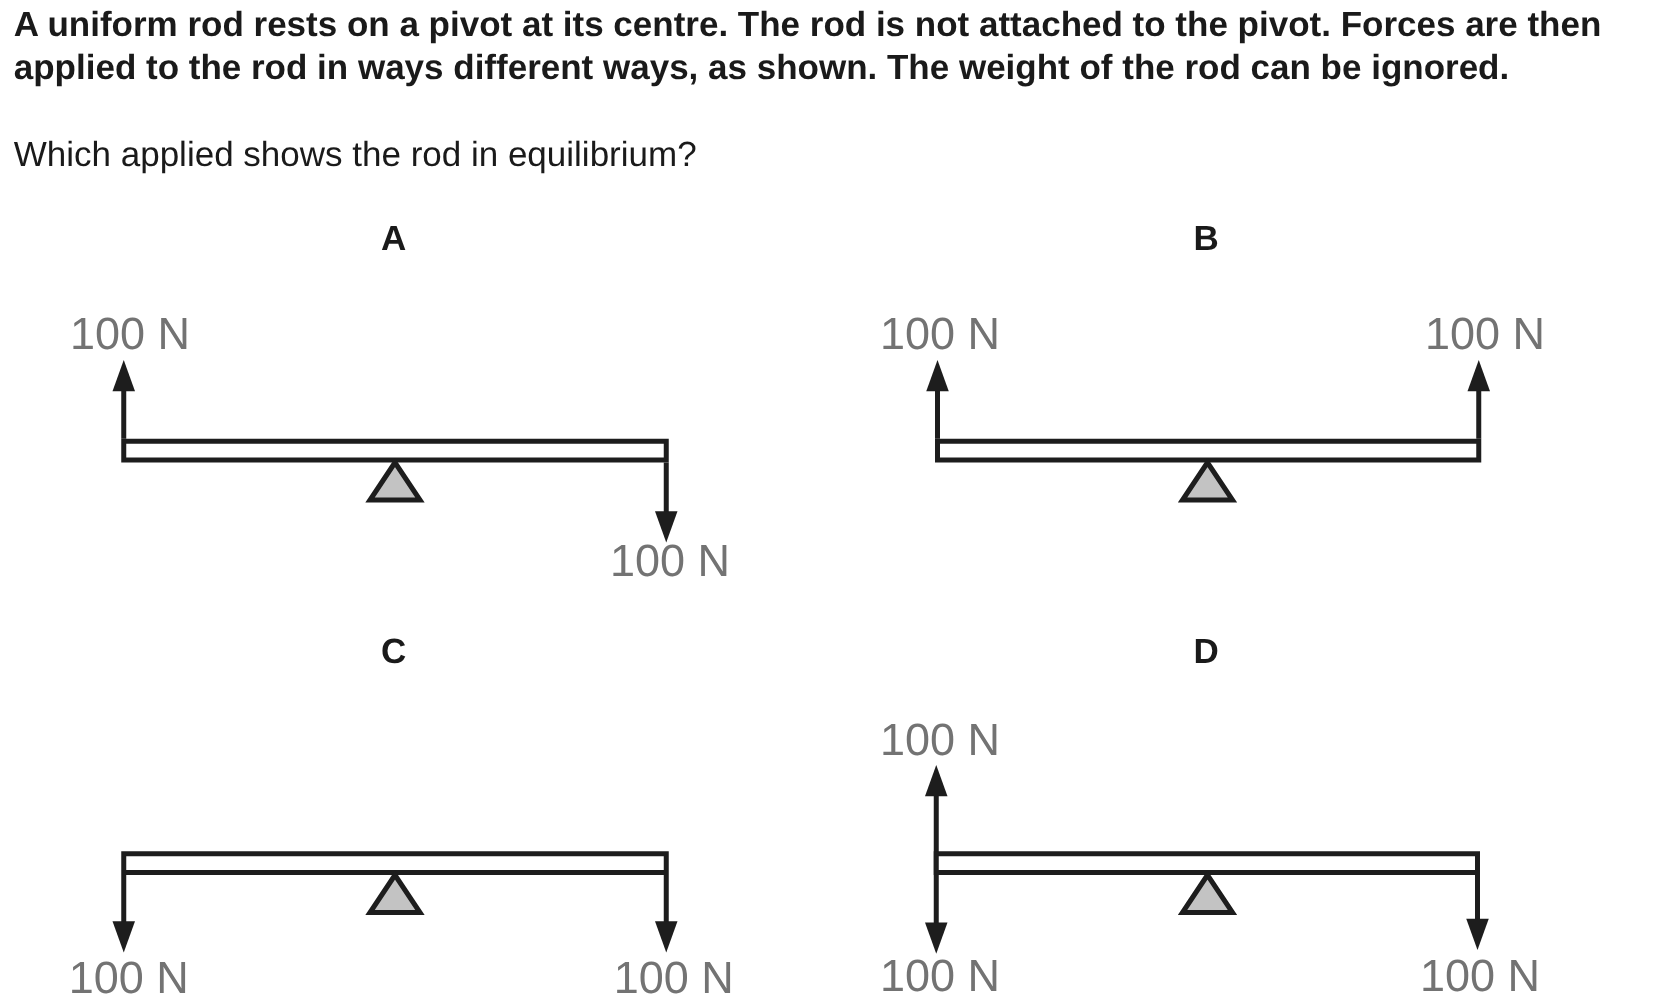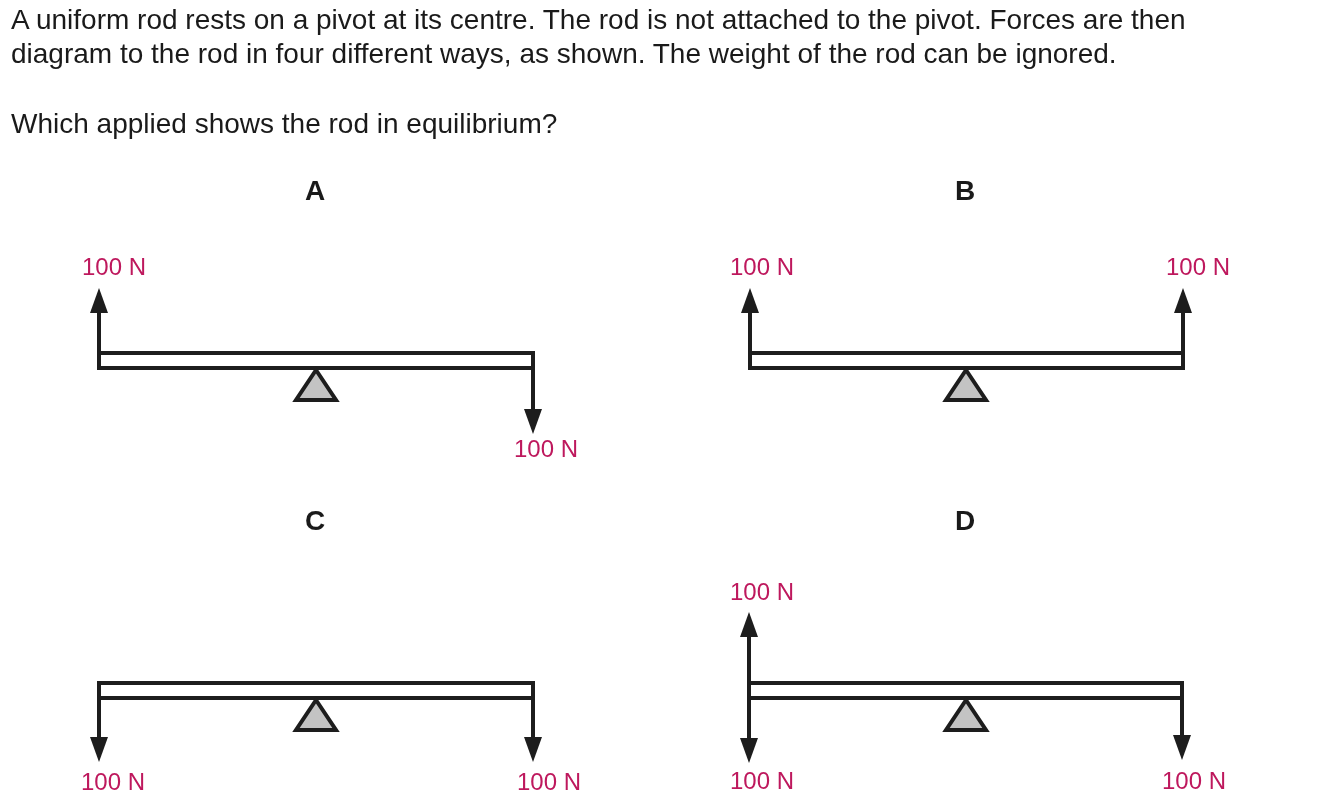--- a/index.html
+++ b/index.html
@@ -29,24 +29,24 @@
     width: 40px;
     font-size: 28px;
     font-weight: 700;
     line-height: 28px;
     text-align: center;
     color: #1a1a1a;
   }
   .force-label {
     position: absolute;
     width: 90px;
-    font-size: 24px;
+    font-size: 36px;
     line-height: 28px;
-    text-align: right;
-    color: #be185d;
+    text-align: left;
+    color: #737373;
     white-space: nowrap;
   }
   #figures {
     position: absolute;
     left: 0;
     top: 0;
   }
   .rod {
     fill: #ffffff;
     stroke: #1d1d1d;
@@ -66,23 +66,23 @@
   .head {
     fill: #1d1d1d;
     stroke: none;
   }
 </style>
 </head>
 <body>
 
 <div id="page">
 
-  <div class="body-text" style="top:3px;">
+  <div class="body-text" style="top:3px;font-weight:bold;">
     <div>A uniform rod rests on a pivot at its centre. The rod is not attached to the pivot. Forces are then</div>
-    <div>diagram to the rod in four different ways, as shown. The weight of the rod can be ignored.</div>
+    <div>applied to the rod in ways different ways, as shown. The weight of the rod can be ignored.</div>
   </div>
   <div class="body-text" style="top:107px;">Which applied shows the rod in equilibrium?</div>
 
   <div class="diagram-letter" style="left:295px; top:177px;">A</div>
   <div class="diagram-letter" style="left:945px; top:177px;">B</div>
   <div class="diagram-letter" style="left:295px; top:507px;">C</div>
   <div class="diagram-letter" style="left:945px; top:507px;">D</div>
 
   <div class="force-label" style="left:56px;  top:253px;">100 N</div>
   <div class="force-label" style="left:488px; top:435px;">100 N</div>

